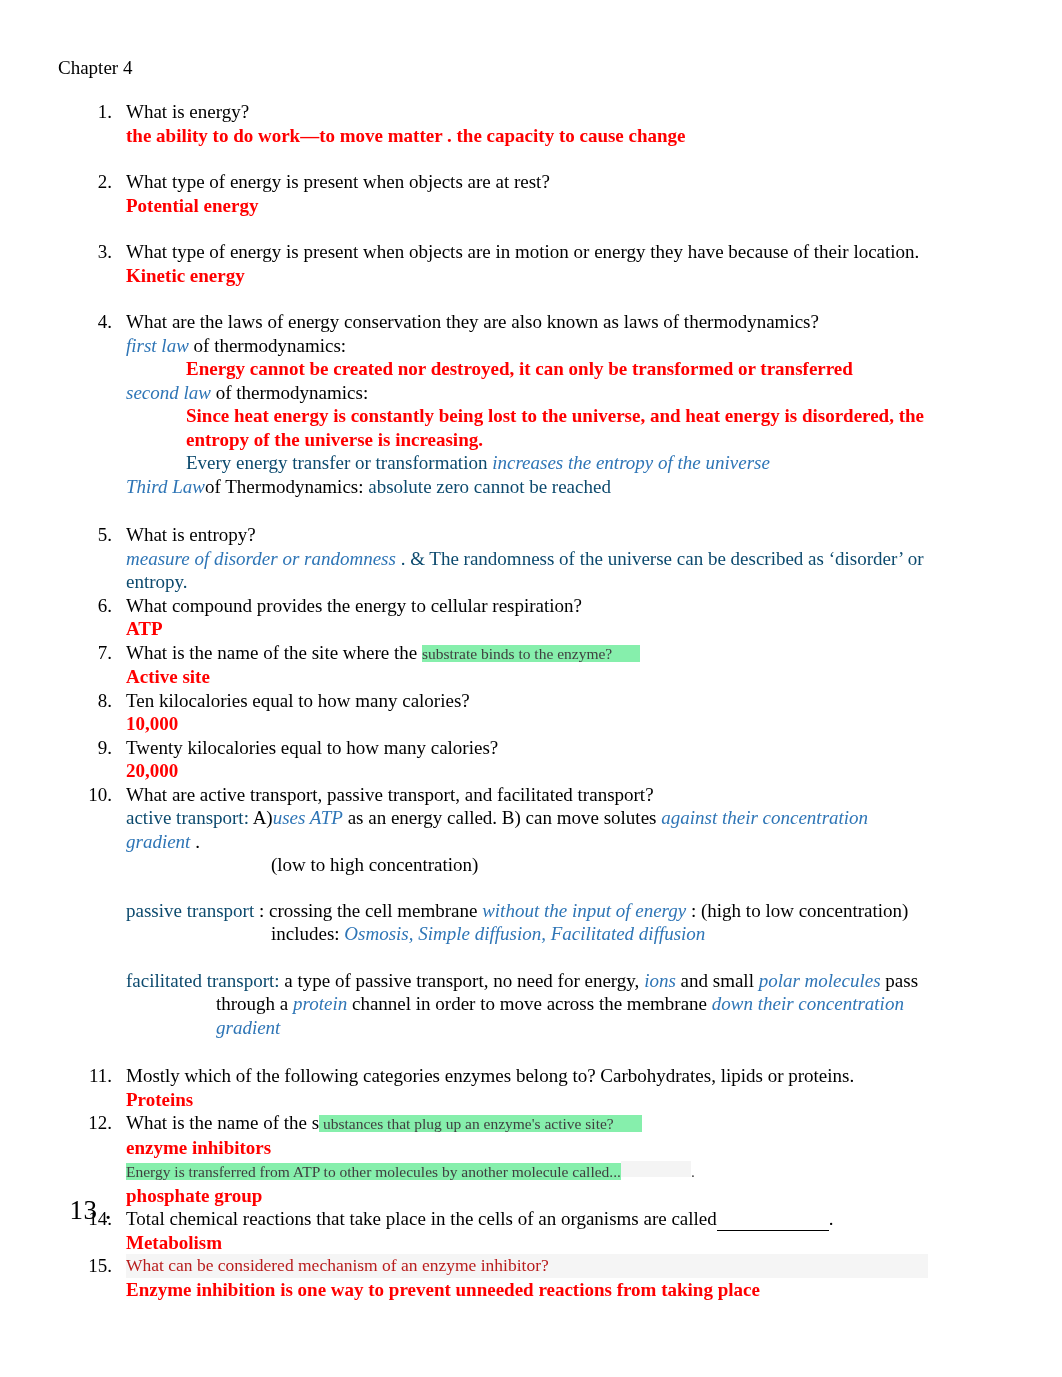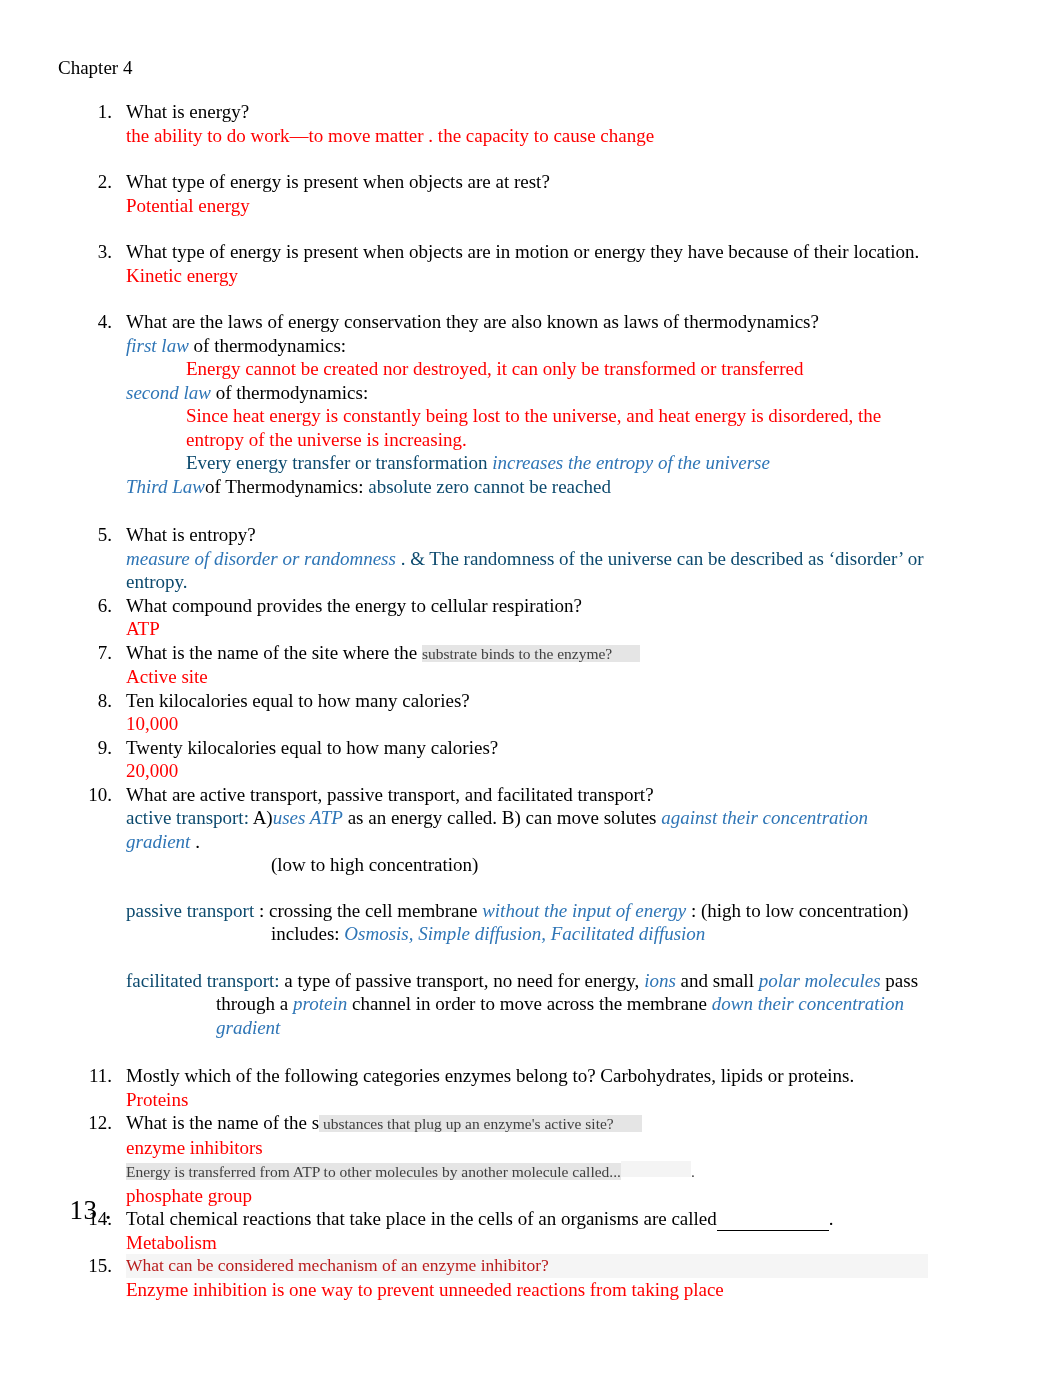--- a/index.html
+++ b/index.html
@@ -56,41 +56,42 @@
   .qtext {
     display: block;
     font-size: 19px;
     line-height: 23.5px;
   }
   .ans {
     display: block;
     color: #FF0000;
     font-size: 19px;
     line-height: 23.5px;
+    font-weight: bold;
   }
   .ans-blue, .blue {
     color: #2E75B6;
     font-style: italic;
   }
   .black {
     color: #000000;
   }
   .red {
     color: #0c4a6e;
   }
   .indent1 { padding-left: 60px; display: block; }
   .indent2 { padding-left: 145px; display: block; }
   .indent3 { padding-left: 90px; display: block; }
   .gap-sm { height: 22px; }
   .gap-md { height: 23px; }
   .gap-lg { height: 25px; }
   .small-gray {
     font-size: 15.5px;
     color: #3f3f3f;
-    background: #e5e5e5;
+    background: #86efac;
     line-height: 23.5px;
     margin-top: 20px;
   }
   .small-gray-pad {
     padding-right: 28px;
   }
   .small-gray-plain {
     font-size: 15.5px;
     color: #3f3f3f;
     line-height: 23.5px;

